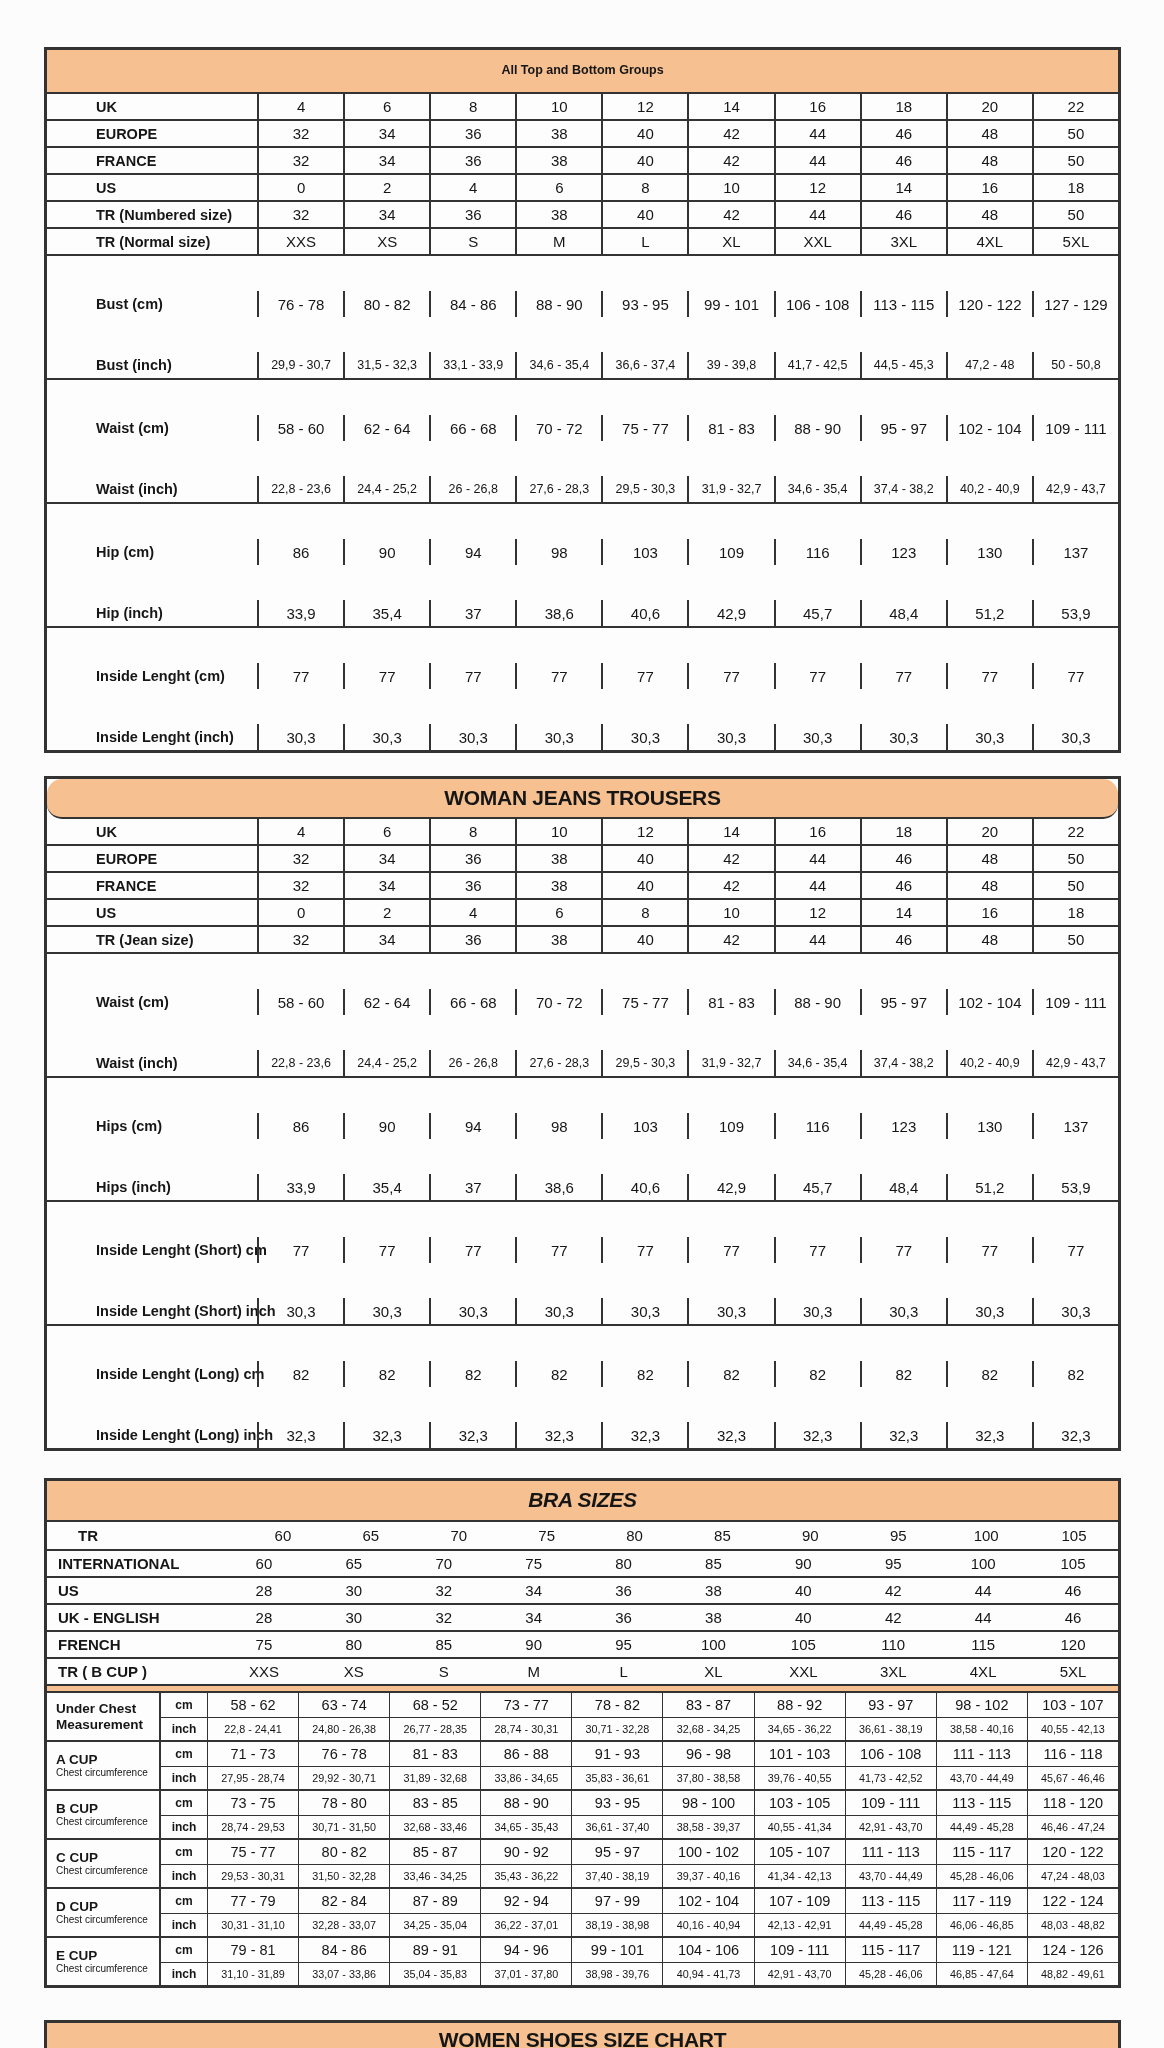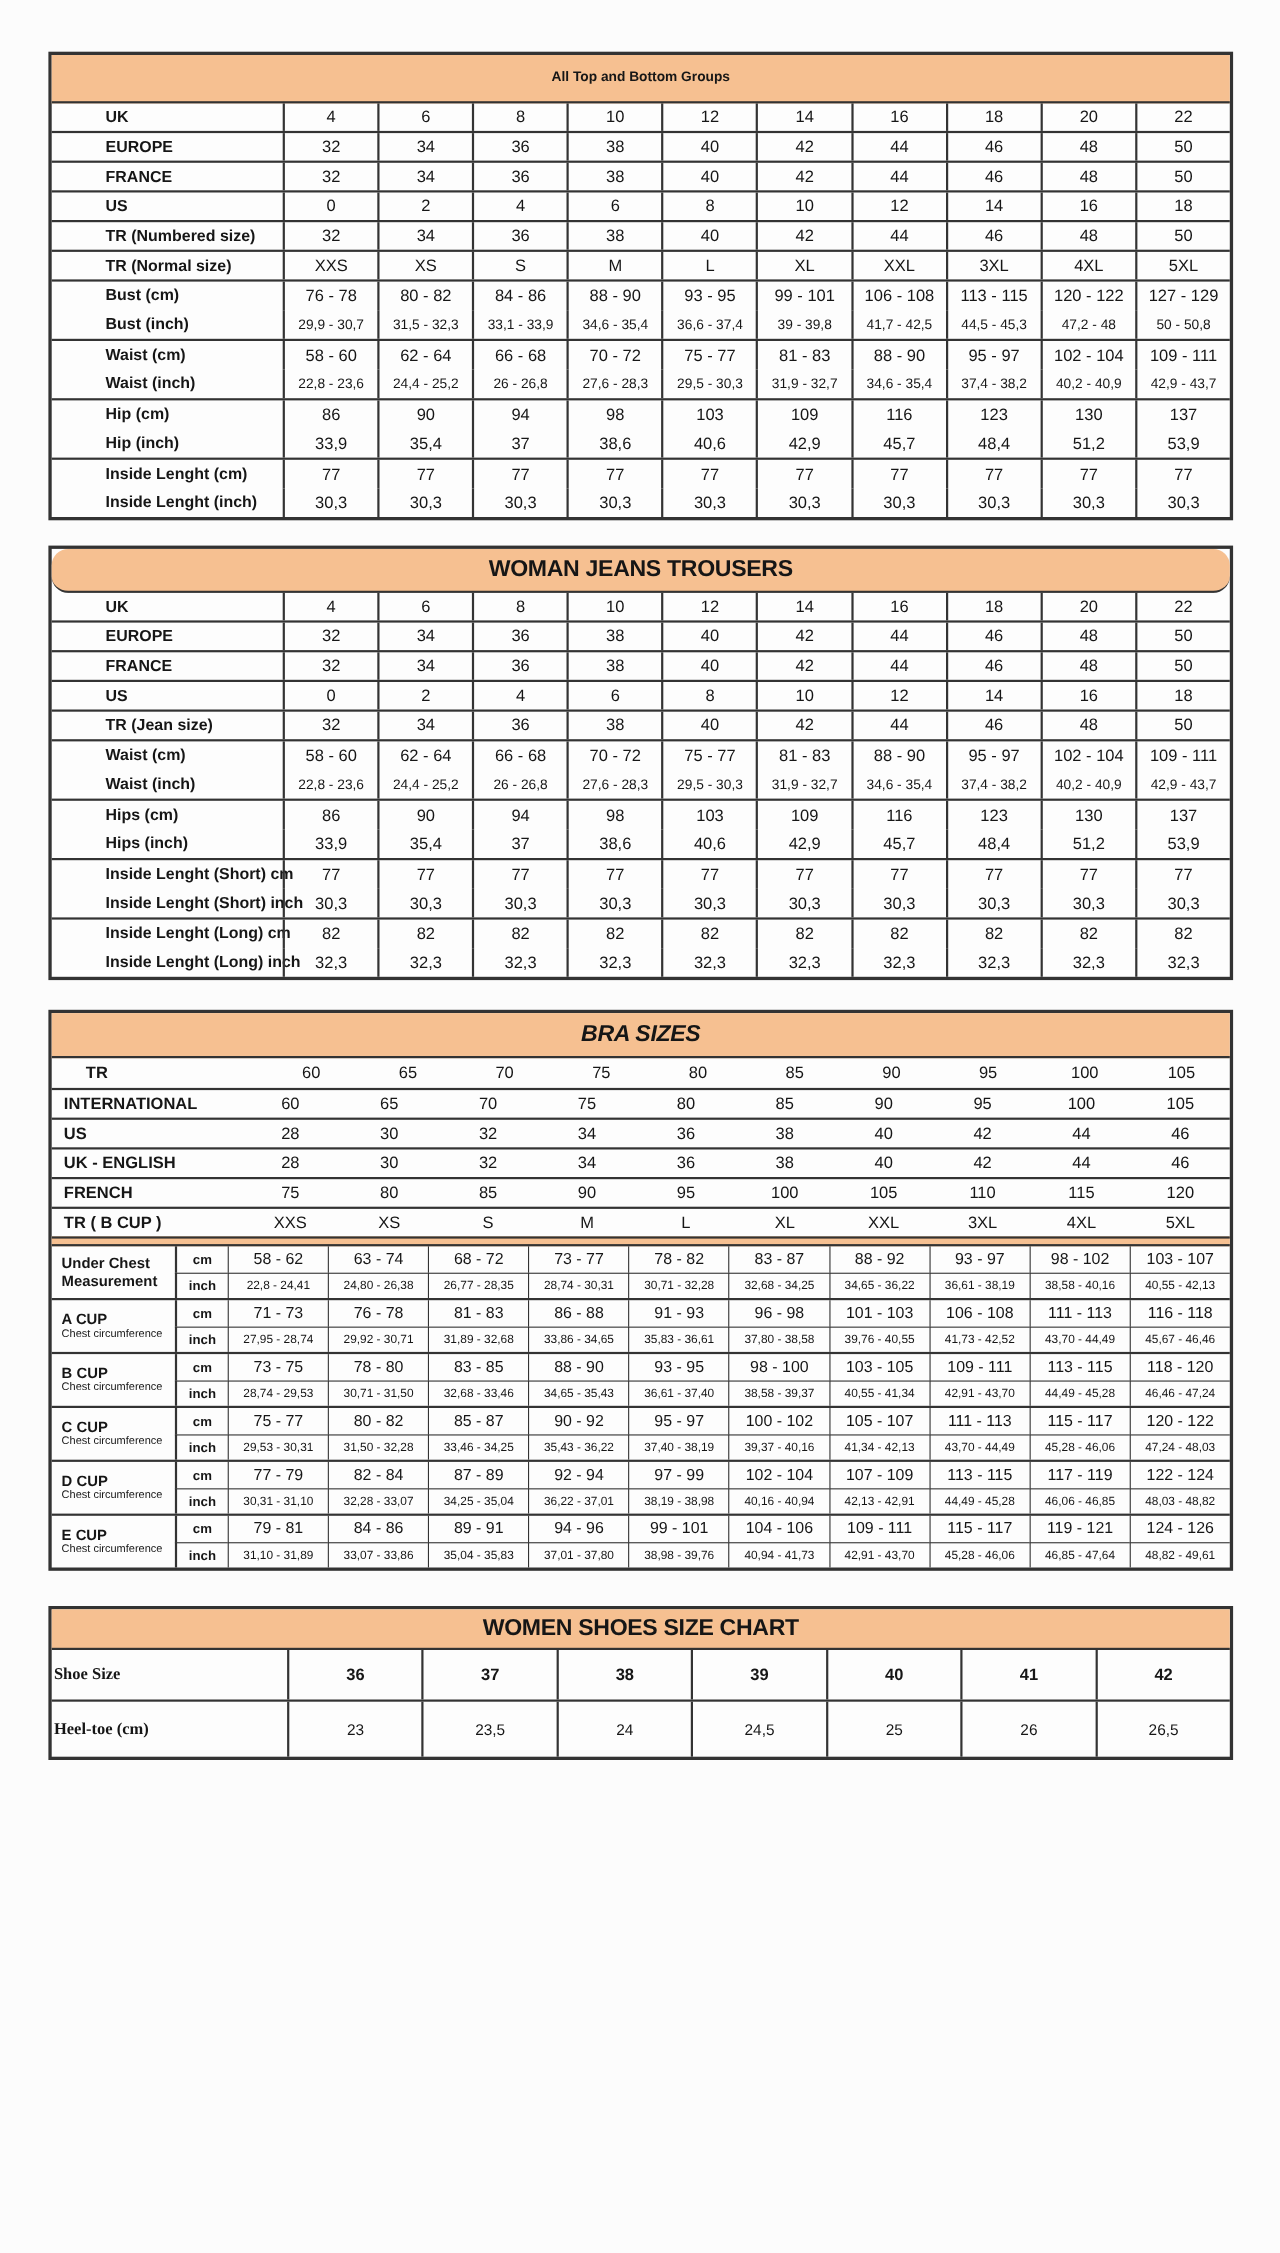--- a/index.html
+++ b/index.html
@@ -11,21 +11,21 @@
   .gap1{margin-bottom:23px;} .gap2{margin-bottom:27px;} .gap3{margin-bottom:32px;}
   .thead{background:var(--accent);text-align:center;border-bottom:2px solid var(--bc);
          display:flex;flex-direction:column;justify-content:center;}
   .thead.h47{height:44px;} .thead.h42{height:40px;border-radius:15px;} .thead.h43{height:41px;font-style:italic;} .thead.h39{height:37px;}
   .ttitle{font-size:21px;font-weight:bold;letter-spacing:-.3px;line-height:1.05;}
   .tsub{font-size:12.5px;font-weight:bold;line-height:1.1;}
   
   .mgroup{border-top:2px solid var(--bc);}
   .mgroup:first-child{border-top:none;}
   .mrow{display:grid;grid-template-columns:172px repeat(10,1fr);height:25px;padding-left:38px;}
-  .pair .mrow{height:26px;}
+  .pair .mrow{height:26px;margin-top:35px;}
   .lab{display:flex;align-items:center;padding-left:11px;font-weight:bold;font-size:14.5px;white-space:nowrap;}
   .val{display:flex;align-items:center;justify-content:center;font-size:15px;
        border-left:2px solid var(--bc);white-space:nowrap;}
   .val.small{font-size:12.5px;}
   
   .brarow{display:grid;grid-template-columns:172px repeat(10,1fr);height:27px;border-top:2px solid var(--bc);}
   .brarow:first-child{border-top:none;margin-left:20px;}
   .blab{display:flex;align-items:center;padding-left:11px;font-weight:bold;font-size:15px;white-space:nowrap;}
   .bval{display:flex;align-items:center;justify-content:center;font-size:15px;}
   .bradivider{height:9px;background:var(--accent);border-top:2px solid var(--bc);border-bottom:2px solid var(--bc);}
@@ -544,21 +544,21 @@
       </div>
     <div class="bradivider"></div>
     <div id="bra-cups">
         <div class="cupgroup">
           <div class="cuplab">
             <div class="cuplab-main">Under Chest Measurement</div>
           </div>
           <div class="cupunit">cm</div>
           <div class="cval">58 - 62</div>
           <div class="cval">63 - 74</div>
-          <div class="cval">68 - 72</div>
+          <div class="cval">68 - 52</div>
           <div class="cval">73 - 77</div>
           <div class="cval">78 - 82</div>
           <div class="cval">83 - 87</div>
           <div class="cval">88 - 92</div>
           <div class="cval">93 - 97</div>
           <div class="cval">98 - 102</div>
           <div class="cval">103 - 107</div>
           <div class="cupunit rt">inch</div>
           <div class="cval small rt">22,8 - 24,41</div>
           <div class="cval small rt">24,80 - 26,38</div>

